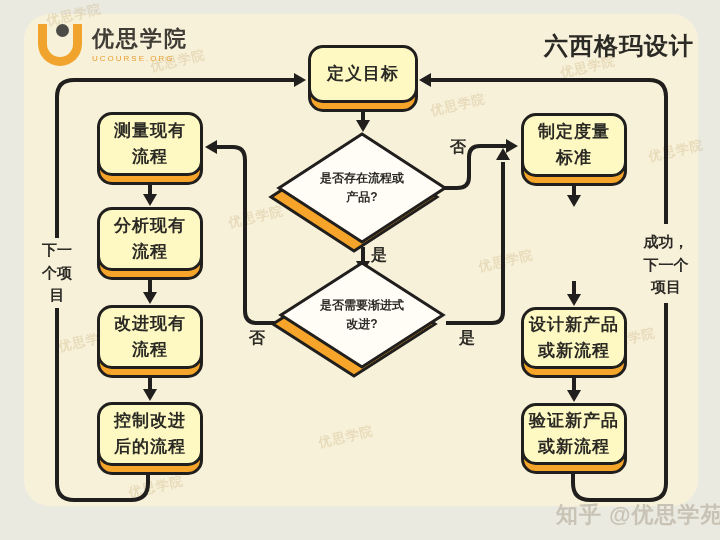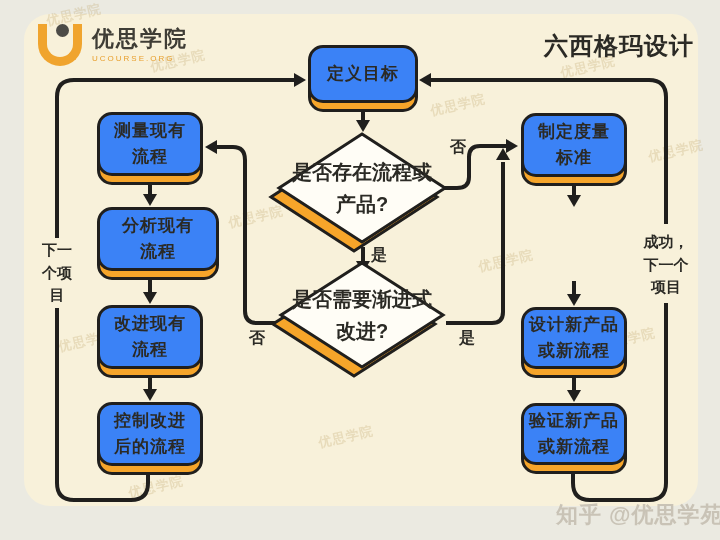--- a/index.html
+++ b/index.html
@@ -10,30 +10,30 @@
   .wm{position:absolute;font-size:13px;font-weight:700;color:rgba(185,157,96,0.26);
       transform:rotate(-13deg);white-space:nowrap;z-index:1;letter-spacing:1px;}
   
   .wires{position:absolute;left:0;top:0;z-index:2;}
   .wires path{stroke:#201f1d;stroke-width:4;fill:none;}
   .wires polygon{fill:#201f1d;}
   
   .rnode{position:absolute;z-index:3;}
   .nshadow,.nface{position:absolute;left:0;top:0;right:0;bottom:0;border:3px solid #201f1d;border-radius:15px;box-sizing:border-box;}
   .nshadow{background:#f6a52a;transform:translateY(9px);}
-  .nface{background:#3b82f6;display:flex;align-items:center;justify-content:center;}
+  .nface{background:#fef9c3;display:flex;align-items:center;justify-content:center;}
   .nlabel{font-size:17px;font-weight:800;color:#2b2a25;text-align:center;white-space:pre-line;
           line-height:1.55;letter-spacing:1px;}
   
   .dnode{position:absolute;z-index:3;}
   .dnode svg{position:absolute;left:0;top:0;overflow:visible;}
   .dorange{fill:#f6a52a;stroke:#201f1d;stroke-width:3;}
   .dwhite{fill:#fffdf6;stroke:#201f1d;stroke-width:3;}
   .dlabel{position:absolute;left:0;top:0;right:0;bottom:0;display:flex;align-items:center;justify-content:center;
-          font-size:20px;font-weight:800;color:#2b2a25;text-align:center;white-space:pre-line;line-height:1.6;}
+          font-size:12px;font-weight:800;color:#2b2a25;text-align:center;white-space:pre-line;line-height:1.6;}
   
   .ylabel{position:absolute;z-index:4;font-size:16px;font-weight:800;color:#2b2a25;}
   
   .loop-label{position:absolute;z-index:4;font-size:15px;font-weight:800;color:#2b2a25;text-align:center;
               white-space:pre-line;line-height:1.5;background:transparent;}
   
   .brand{position:absolute;left:38px;top:24px;display:flex;align-items:center;gap:10px;z-index:5;}
   .logo-u{position:relative;width:44px;height:42px;box-sizing:border-box;border:9px solid #f0a42e;
           border-top:none;border-radius:0 0 24px 24px;}
   .logo-u .dot{position:absolute;left:9px;top:0px;width:13px;height:13px;border-radius:50%;background:#4c4b47;}
@@ -120,21 +120,21 @@
     </div>
   </div>
 
   <div class="rnode" style="left:97px;top:112px;width:106px;height:64px">
     <div class="nshadow"></div>
     <div class="nface">
       <div class="nlabel">测量现有
 流程</div>
     </div>
   </div>
-  <div class="rnode" style="left:97px;top:207px;width:122px;height:64px">
+  <div class="rnode" style="left:97px;top:207px;width:106px;height:64px">
     <div class="nshadow"></div>
     <div class="nface">
       <div class="nlabel">分析现有
 流程</div>
     </div>
   </div>
   <div class="rnode" style="left:97px;top:305px;width:106px;height:64px">
     <div class="nshadow"></div>
     <div class="nface">
       <div class="nlabel">改进现有

